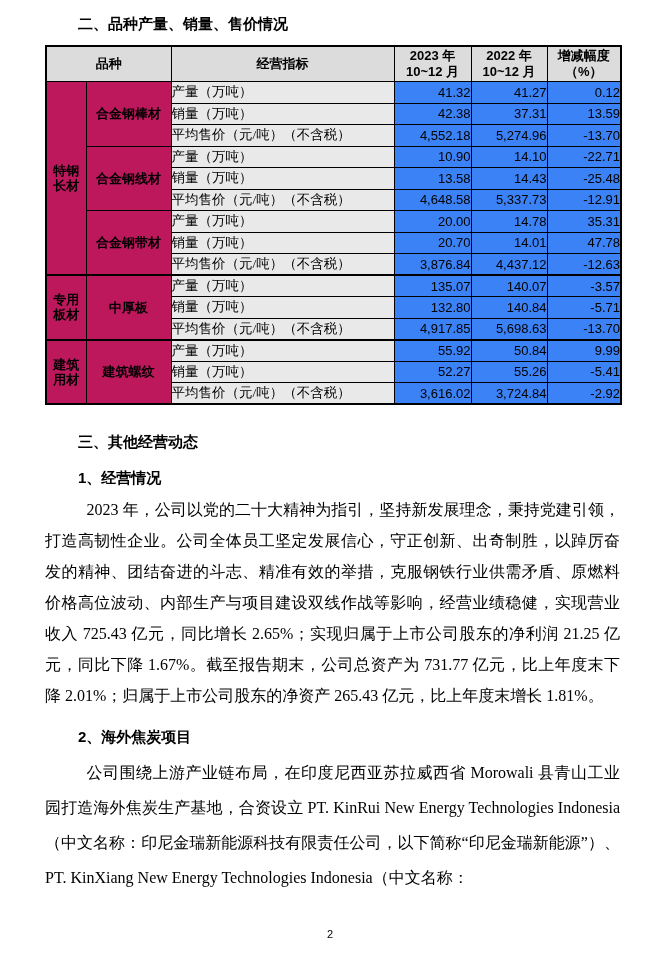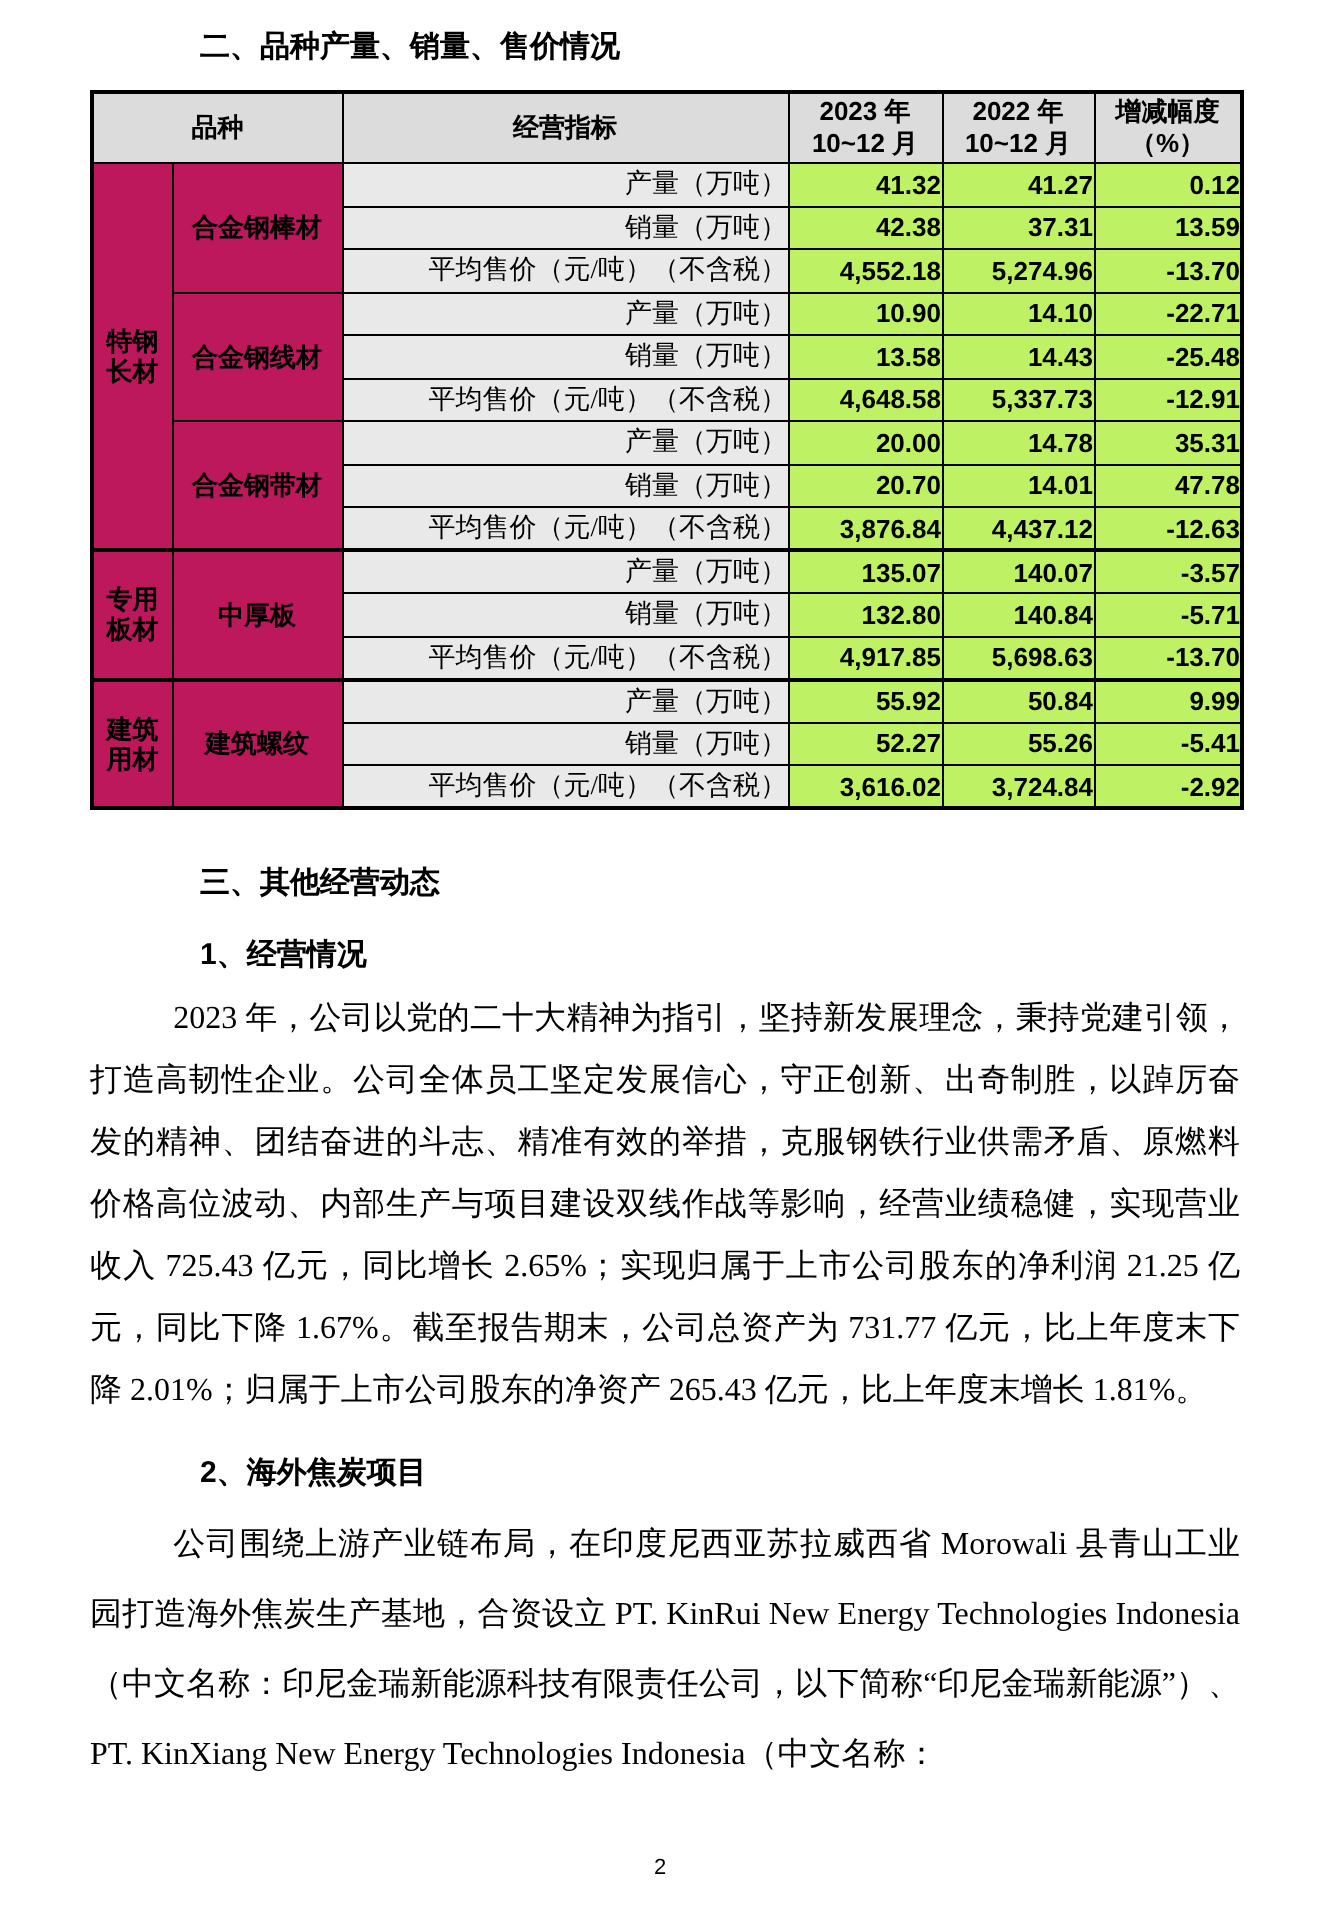--- a/index.html
+++ b/index.html
@@ -7,21 +7,21 @@
     width:660px; height:961px; background:#ffffff; color:#000;
     font-family:"Liberation Serif", serif;
     overflow:hidden; position:relative;
   }
   .content { padding:14px 40px 0 45px; }
 
   
   .hding {
     font-family:"Liberation Sans", sans-serif;
     font-weight:bold; font-size:15px; line-height:20px;
-    margin:0 0 0 55px; color:#000;
+    margin:0 0 0 33px; color:#000;
   }
   .hding.sec3 { margin-top:27px; }
   .hding.sub  { margin-top:16px; }
 
   
   table.metrics {
     border-collapse:collapse; border:2px solid #000;
     margin-top:11px; width:575px; table-layout:fixed;padding-left:12px;
   }
   table.metrics th, table.metrics td {
@@ -34,26 +34,26 @@
     white-space:pre-line;
   }
   table.metrics tbody tr { height:21.5px; }
   td.cat, td.sub {
     background:#be185d; font-family:"Liberation Sans", sans-serif;
     font-weight:bold; font-size:13px; text-align:center;
     vertical-align:middle; line-height:15px; padding:0 4px;
   }
   td.ind {
     background:#e9e9e9; font-family:"Liberation Serif", serif;
-    font-size:13.5px; text-align:right; padding-left:6px;
+    font-size:13.5px; text-align:left; padding-left:6px;
     vertical-align:middle; white-space:nowrap;
   }
   td.num {
-    background:#bef264; font-family:"Liberation Sans", sans-serif;
-    font-weight:bold; font-size:13px; text-align:right;
+    background:#3b82f6; font-family:"Liberation Sans", sans-serif;
+    font-weight:normal; font-size:13px; text-align:right;
     padding-right:8px; vertical-align:middle;
   }
   tr.grp td { border-top:2px solid #000; }
 
   
   .para {
     font-size:16px; line-height:31px; text-align:justify;
     text-indent:2.6em; margin:6px 0 0 0; color:#000;
   }
   .para.p2 { line-height:35px; margin-top:8px; }

